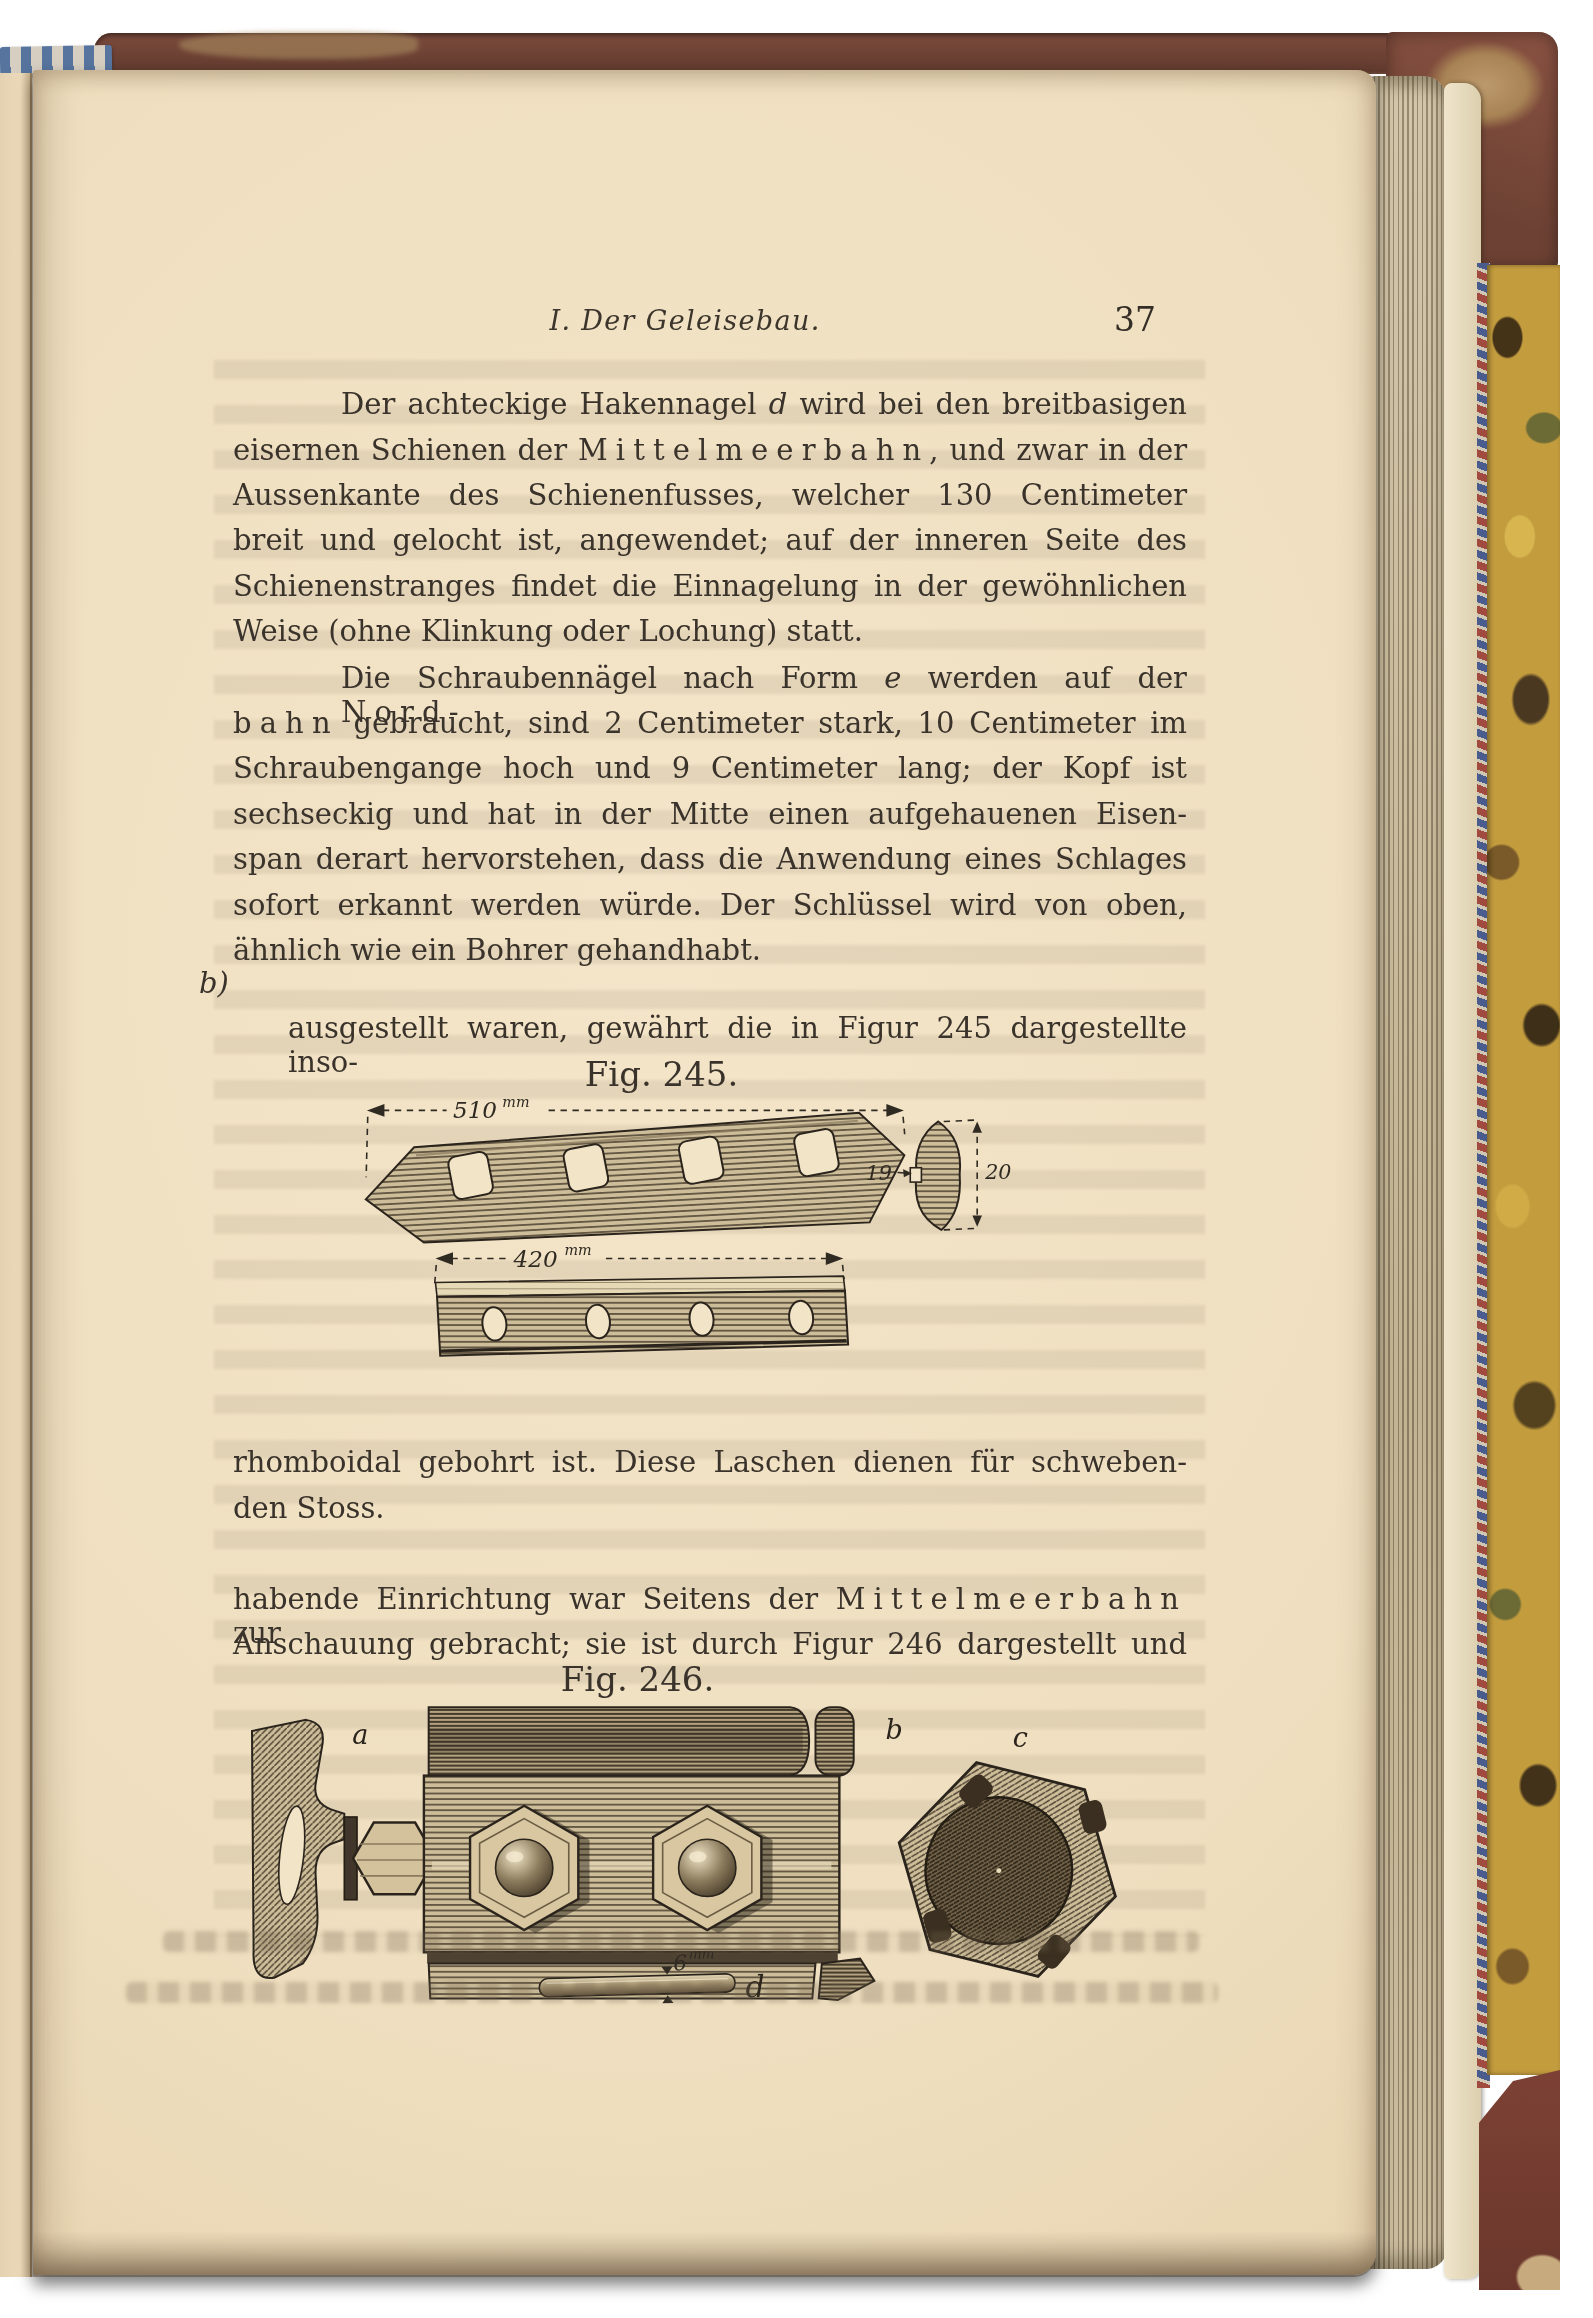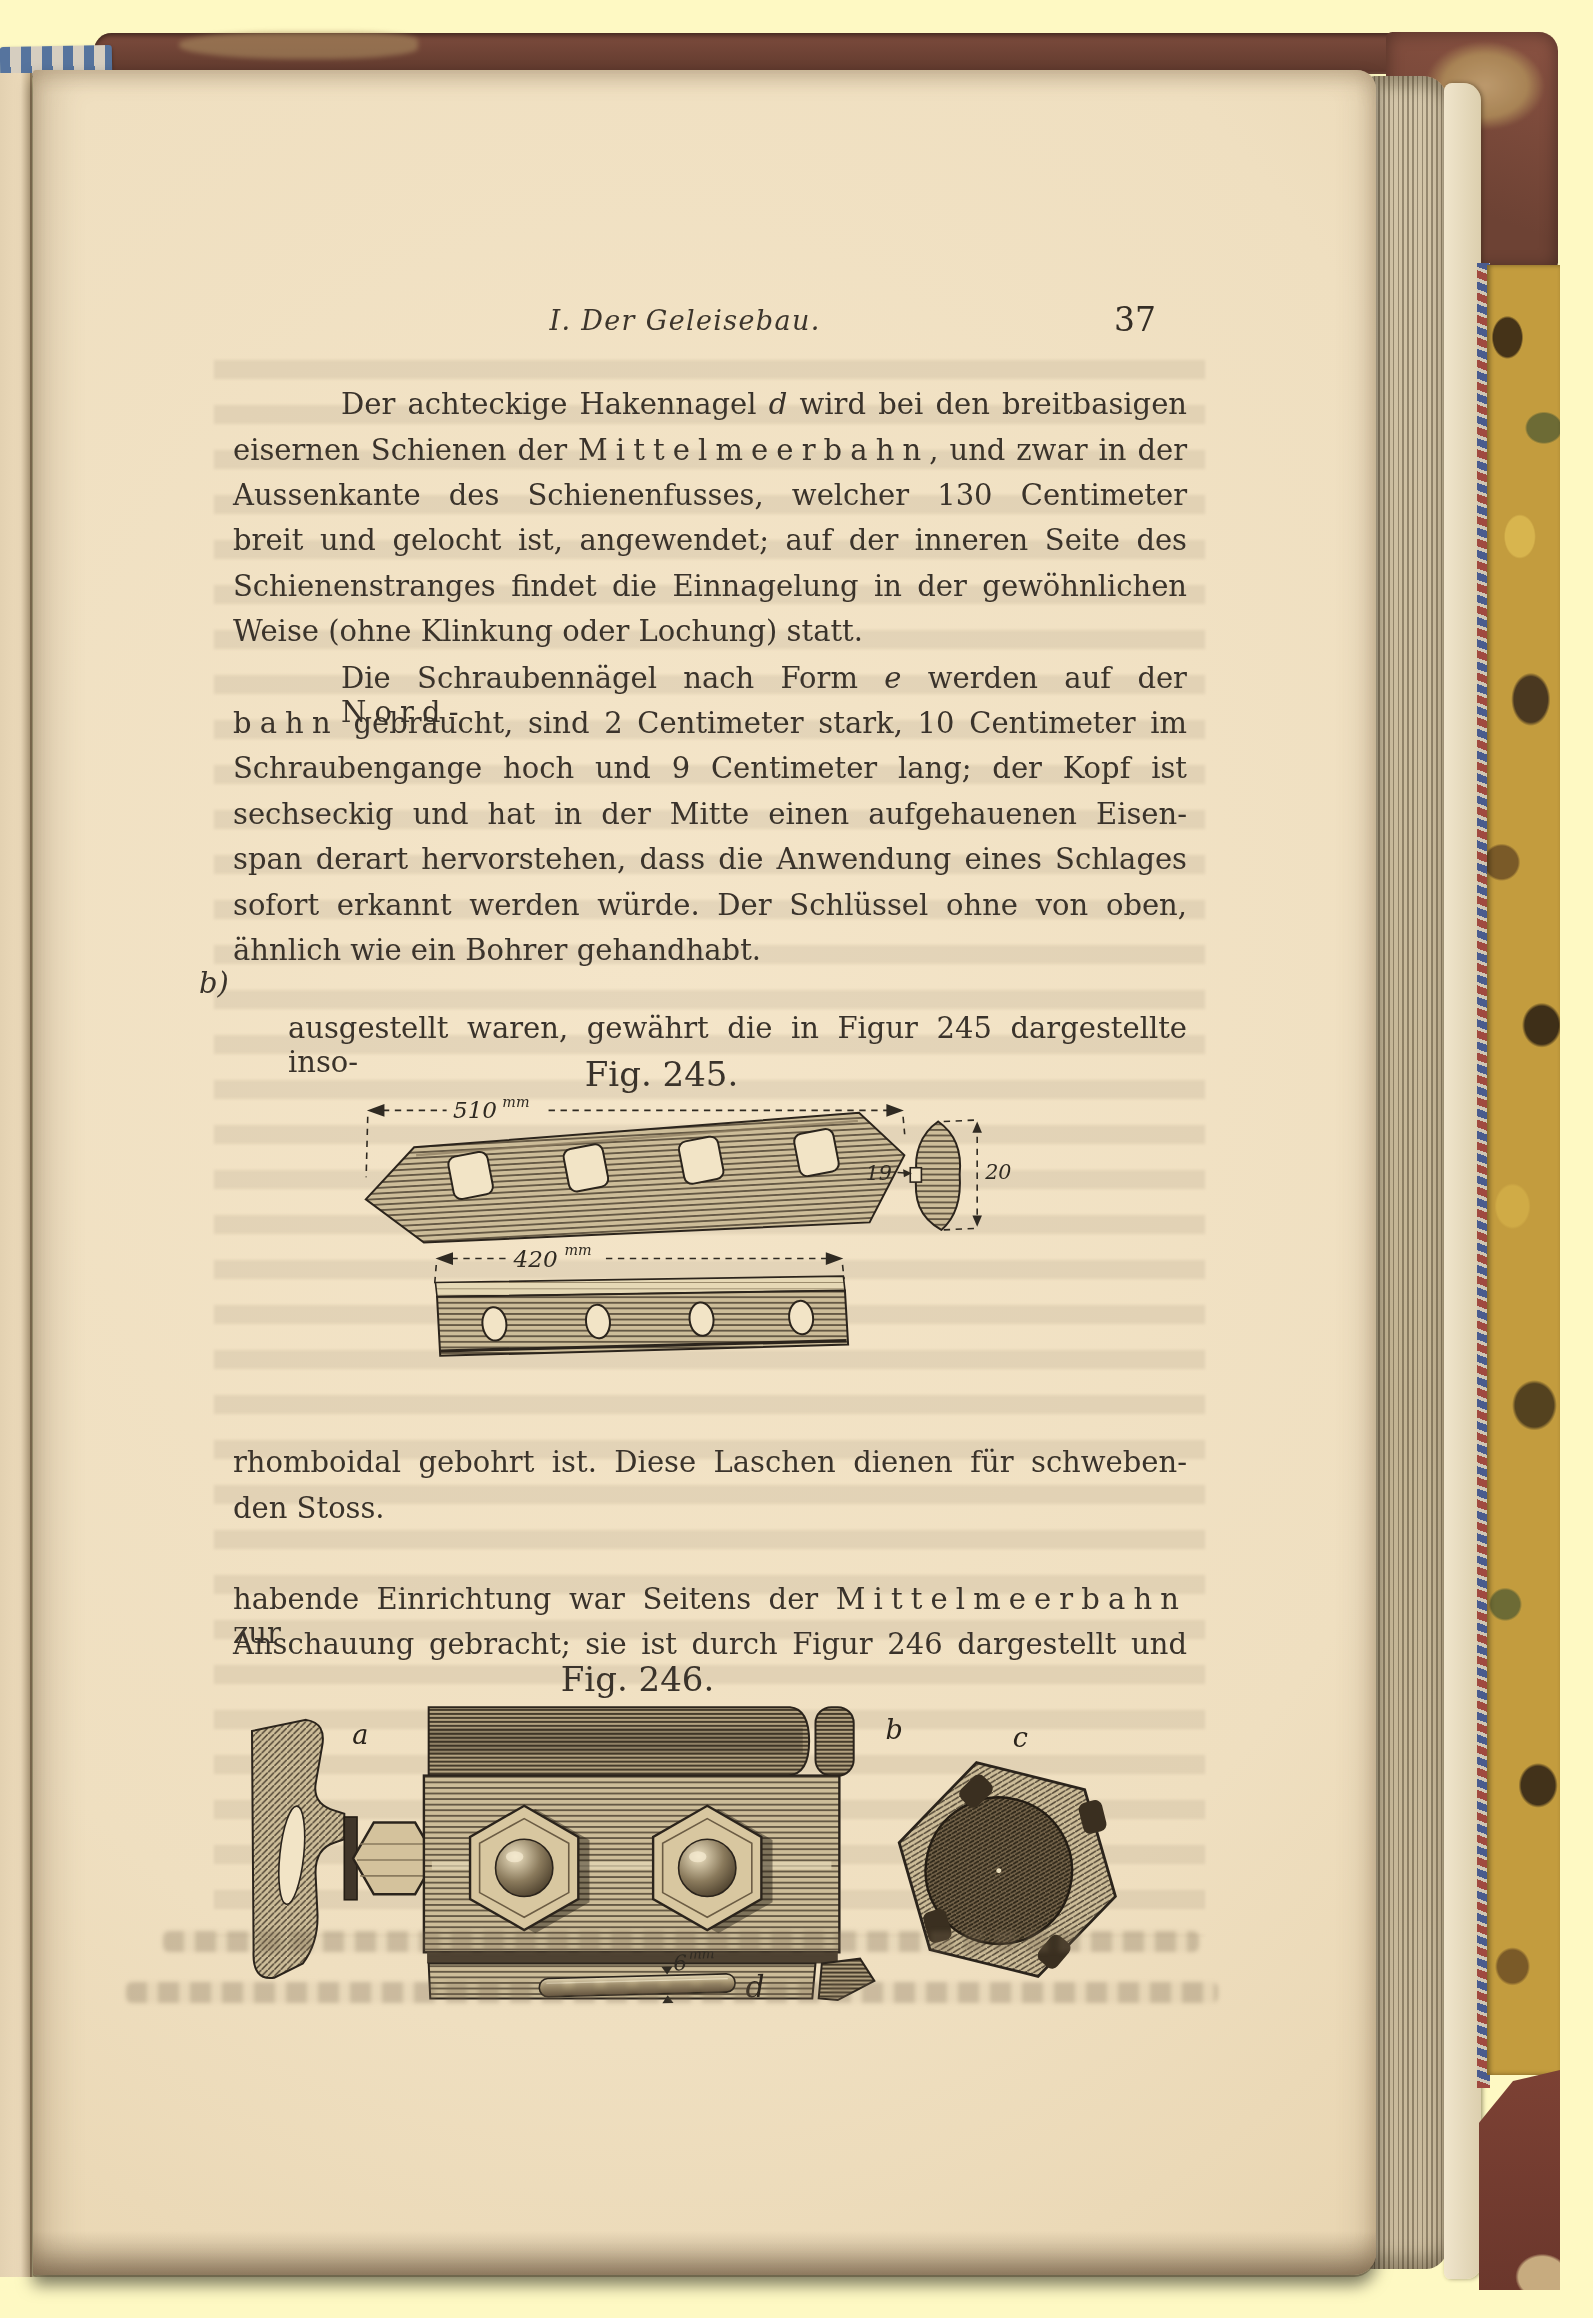--- a/index.html
+++ b/index.html
@@ -1,16 +1,16 @@
 <!DOCTYPE html>
 <html lang="de" style="font-size:12.7px"><head>
 <meta charset="utf-8">
 <style>
   html,body{margin:0;padding:0;background:#0f0b08;}
-  .canvas{position:relative;width:1594px;height:2319px;background:#fef9c3;overflow:hidden;
+  .canvas{position:relative;width:1594px;height:2319px;background:#ffffff;overflow:hidden;
           font-family:"DejaVu Serif", serif;}
 
   
   .leather-strip-top{position:absolute;left:94px;top:33px;width:1323px;height:41px;
      background:linear-gradient(180deg,#7d4c3d,#5f392d);border-radius:17.5px 3.2px 3.2px 17.5px;
      box-shadow:0 2.4px 4.8px rgba(0,0,0,.5) inset,0 -1.6px 2.4px rgba(255,230,200,.12) inset;}
   .leather-worn-1{position:absolute;left:179px;top:32px;width:239px;height:27px;
      background:#a98b5f;opacity:.6;border-radius:45% 30% 40% 50%;filter:blur(2.4px);}
   .leather-corner-top{position:absolute;left:1386px;top:32px;width:172px;height:237px;
      background:linear-gradient(200deg,#8a5242,#6d4234 70%);border-radius:6.4px 19px 6.4px 6.4px;
@@ -114,21 +114,21 @@
   <div class="line" style="left:233px;top:478px;width:954px;"><span>Aussenkante des Schienenfusses, welcher 130 Centimeter</span></div>
   <div class="line" style="left:233px;top:523px;width:954px;"><span>breit und gelocht ist, angewendet; auf der inneren Seite des</span></div>
   <div class="line" style="left:233px;top:569px;width:954px;"><span>Schienenstranges findet die Einnagelung in der gewöhnlichen</span></div>
   <div class="line noj" style="left:233px;top:614px;width:954px;"><span>Weise (ohne Klinkung oder Lochung) statt.</span></div>
 
   <div class="line" style="left:233px;top:661px;width:954px;padding-left:108px;width:846px;"><span>Die Schraubennägel nach Form </span><span class="seg-it">e</span><span> werden auf der </span><span class="seg-sp">Nord-</span></div>
   <div class="line" style="left:233px;top:706px;width:954px;"><span class="seg-sp">bahn</span><span> gebraucht, sind 2 Centimeter stark, 10 Centimeter im</span></div>
   <div class="line" style="left:233px;top:751px;width:954px;"><span>Schraubengange hoch und 9 Centimeter lang; der Kopf ist</span></div>
   <div class="line" style="left:233px;top:797px;width:954px;"><span>sechseckig und hat in der Mitte einen aufgehauenen Eisen-</span></div>
   <div class="line" style="left:233px;top:842px;width:954px;"><span>span derart hervorstehen, dass die Anwendung eines Schlages</span></div>
-  <div class="line" style="left:233px;top:888px;width:954px;"><span>sofort erkannt werden würde. Der Schlüssel ohne von oben,</span></div>
+  <div class="line" style="left:233px;top:888px;width:954px;"><span>sofort erkannt werden würde. Der Schlüssel wird von oben,</span></div>
   <div class="line noj" style="left:233px;top:933px;width:954px;"><span>ähnlich wie ein Bohrer gehandhabt.</span></div>
 
   <div class="item-marker" style="left:199px;top:966px;">b)</div>
   <div class="line" style="left:288px;top:1011px;width:899px;"><span>ausgestellt waren, gewährt die in Figur 245 dargestellte inso-</span></div>
 
   <div class="fig-caption" style="left:542px;top:1054px;">Fig. 245.</div>
 
   <svg width="0" height="0" style="position:absolute" aria-hidden="true">
     <defs>
       <pattern id="hh" width="7" height="7" patternUnits="userSpaceOnUse">

